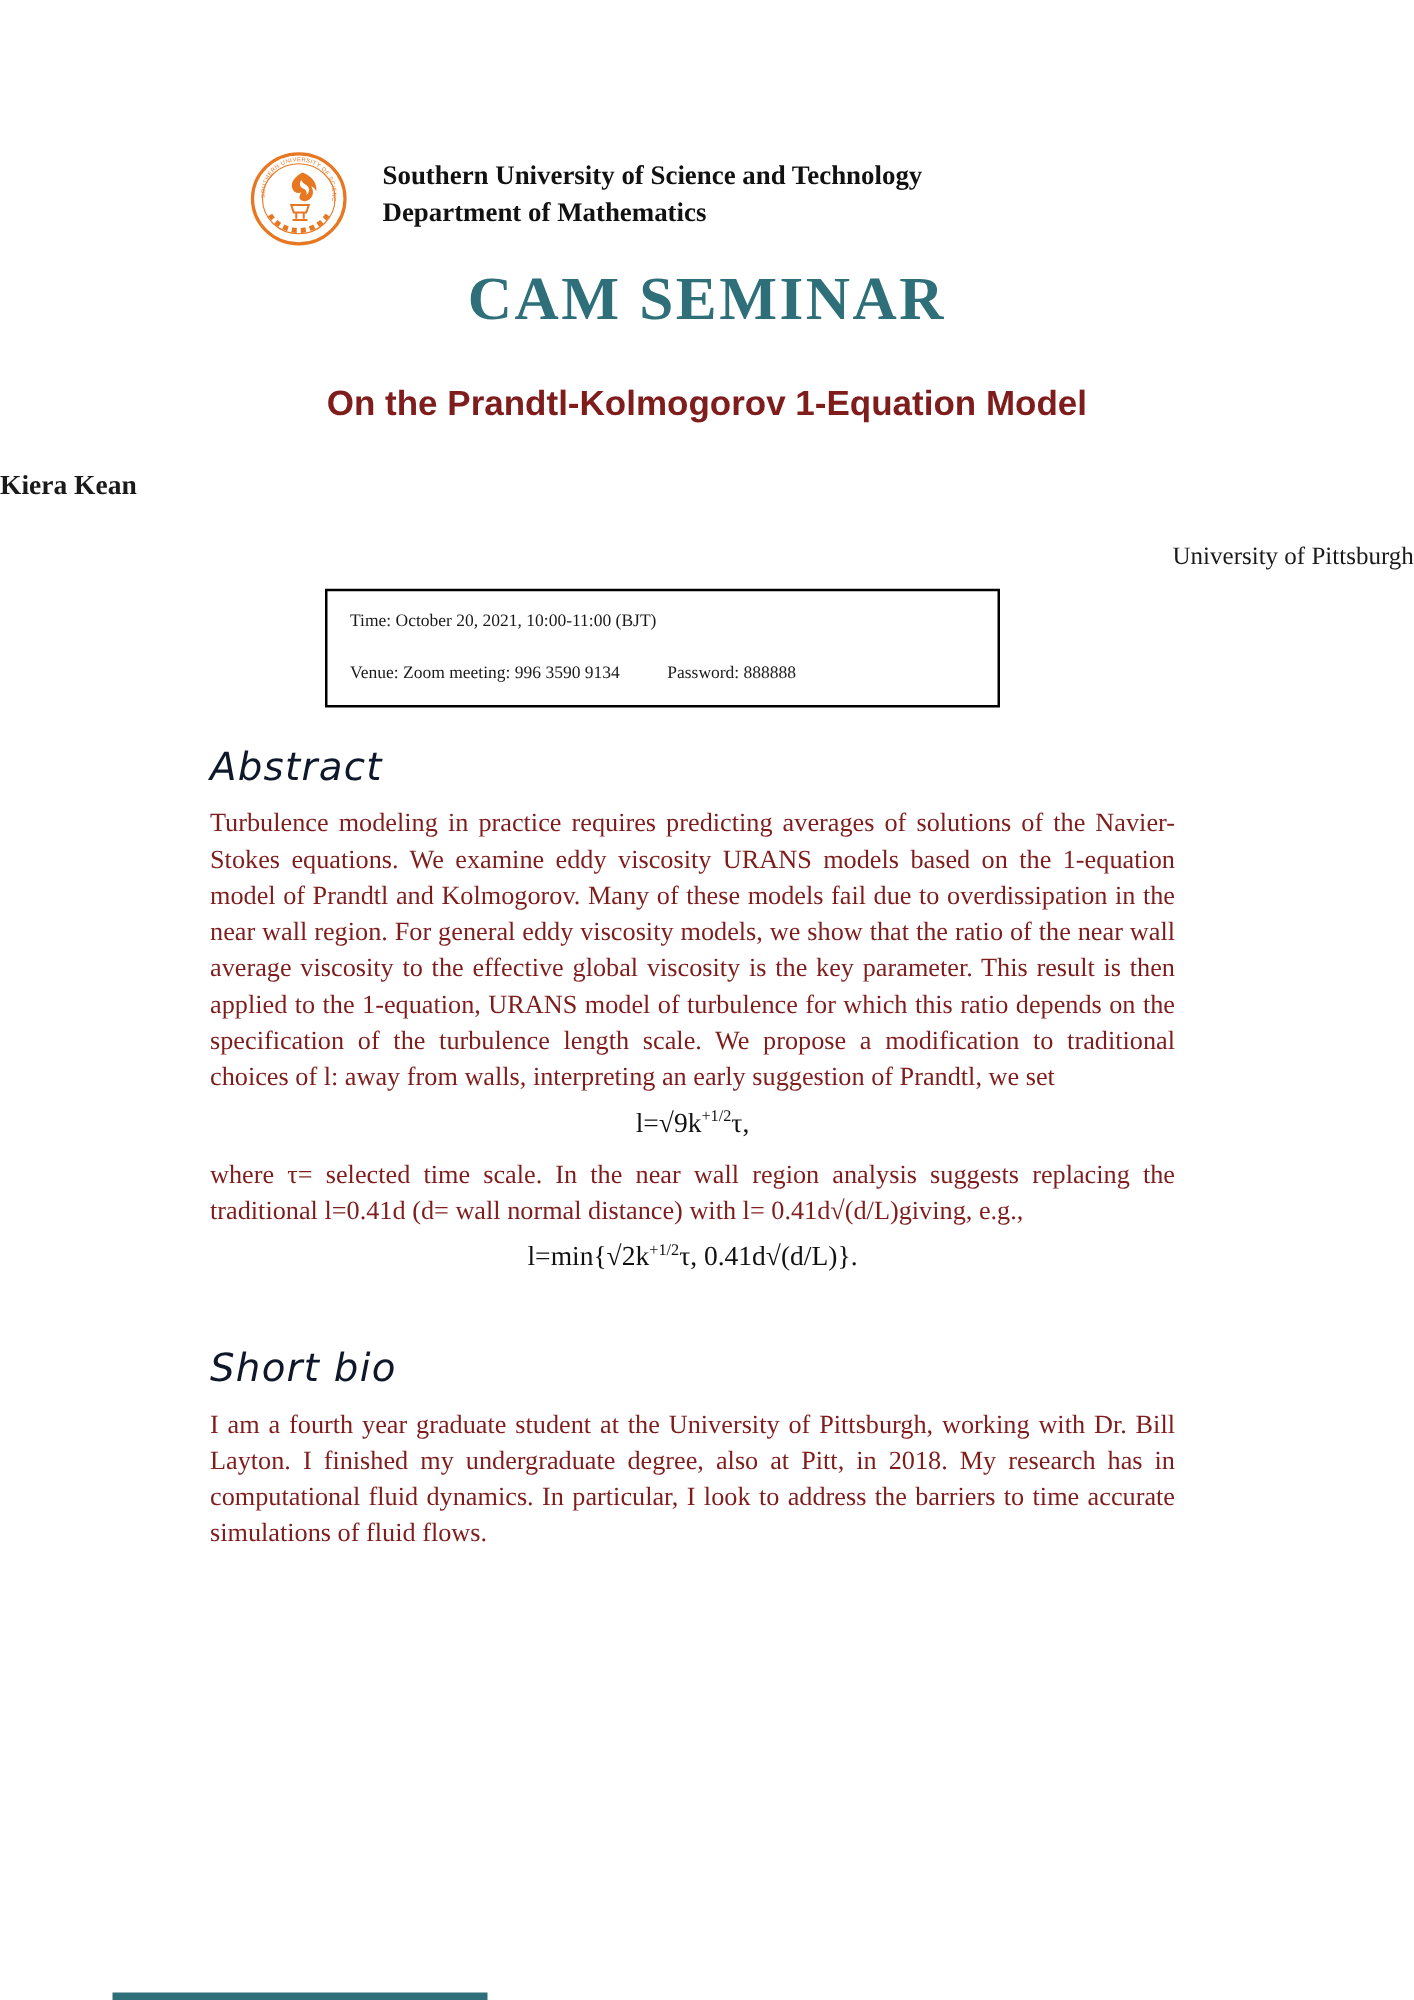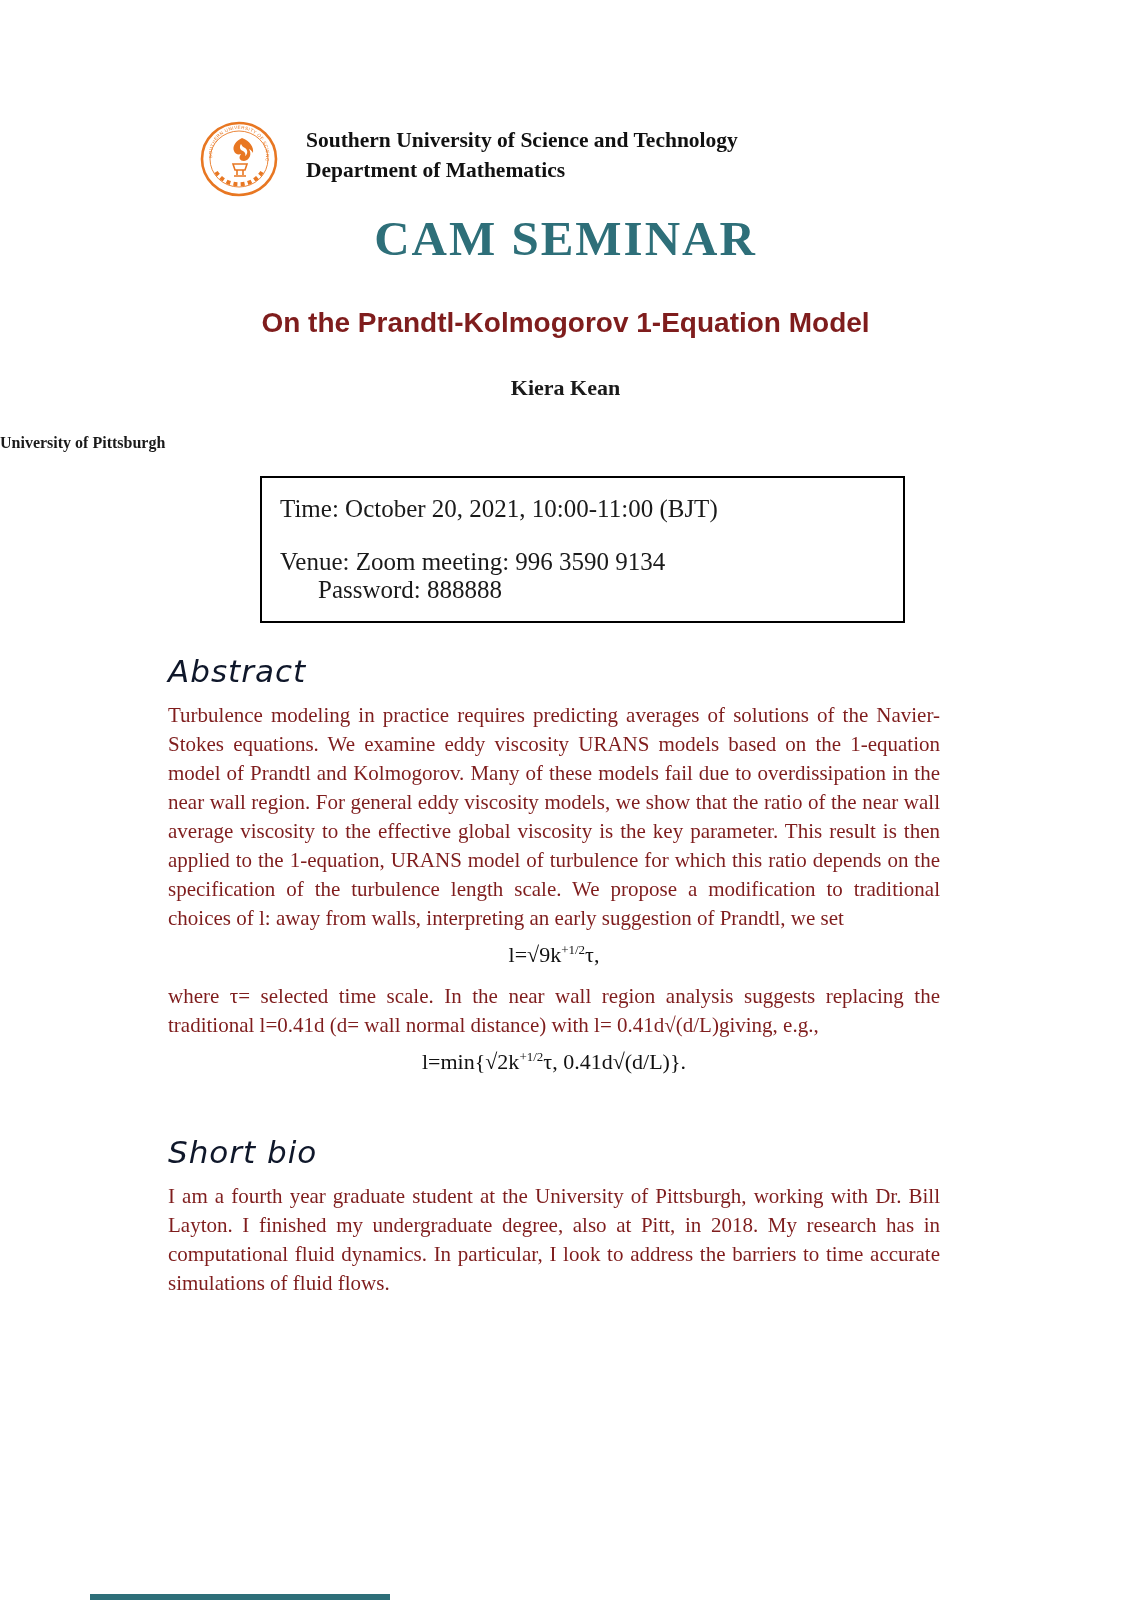--- a/index.html
+++ b/index.html
@@ -42,36 +42,34 @@
   .talk-title {
     margin-top: 40px;
     text-align: center;
     font-family: "Liberation Sans", sans-serif;
     font-weight: bold;
     font-size: 28px;
     color: #7f1d1d;
   }
   .speaker {
     margin-top: 36px;
-    text-align: center;
     font-weight: bold;
     font-size: 22px;
   }
   .affiliation {
     margin-top: 33px;
-    text-align: left;
-    font-size: 16px;
-    font-weight: bold;
+    text-align: right;
+    font-size: 20px;
   }
   .info-box {
-    margin: 24px 0 0 260px;
-    width: 645px;
+    margin: 14px 0 0 260px;
+    width: 540px;
     border: 2px solid #000;
     padding: 17px 18px 15px 18px;
-    font-size: 25px;
+    font-size: 14px;
   }
   .info-row { margin-bottom: 25px; }
   .info-row:last-child { margin-bottom: 2px; }
   .password-span { display: inline-block; margin-left: 38px; }
   .section-heading {
     margin: 30px 0 0 168px;
     font-family: "DejaVu Sans", sans-serif;
     font-style: italic;
     font-size: 31px;
     letter-spacing: 1px;

